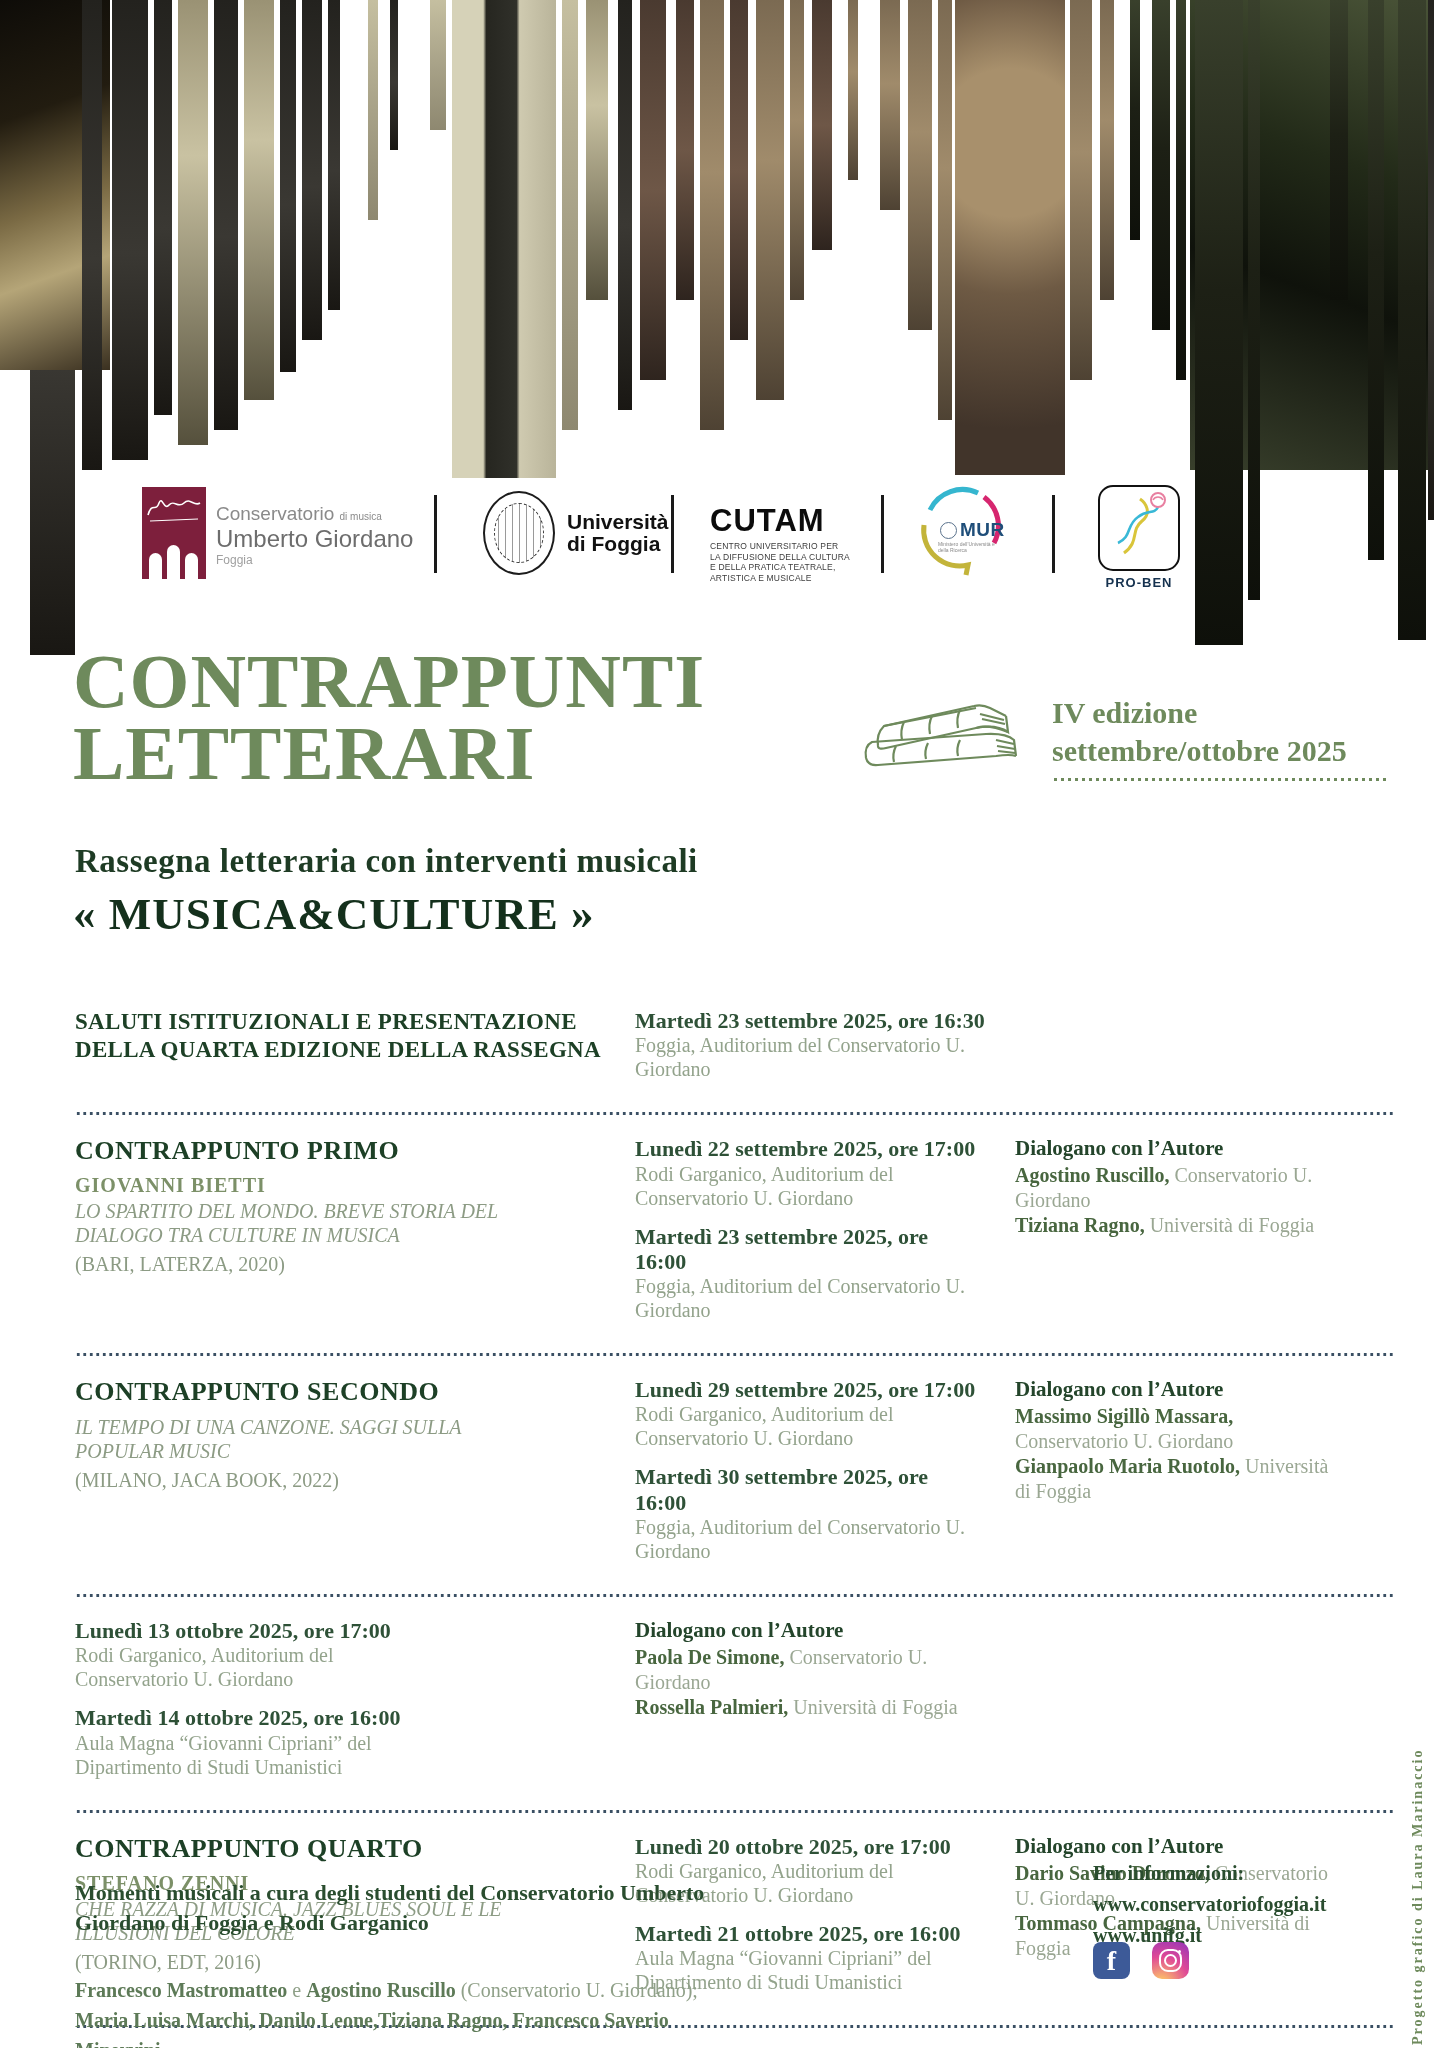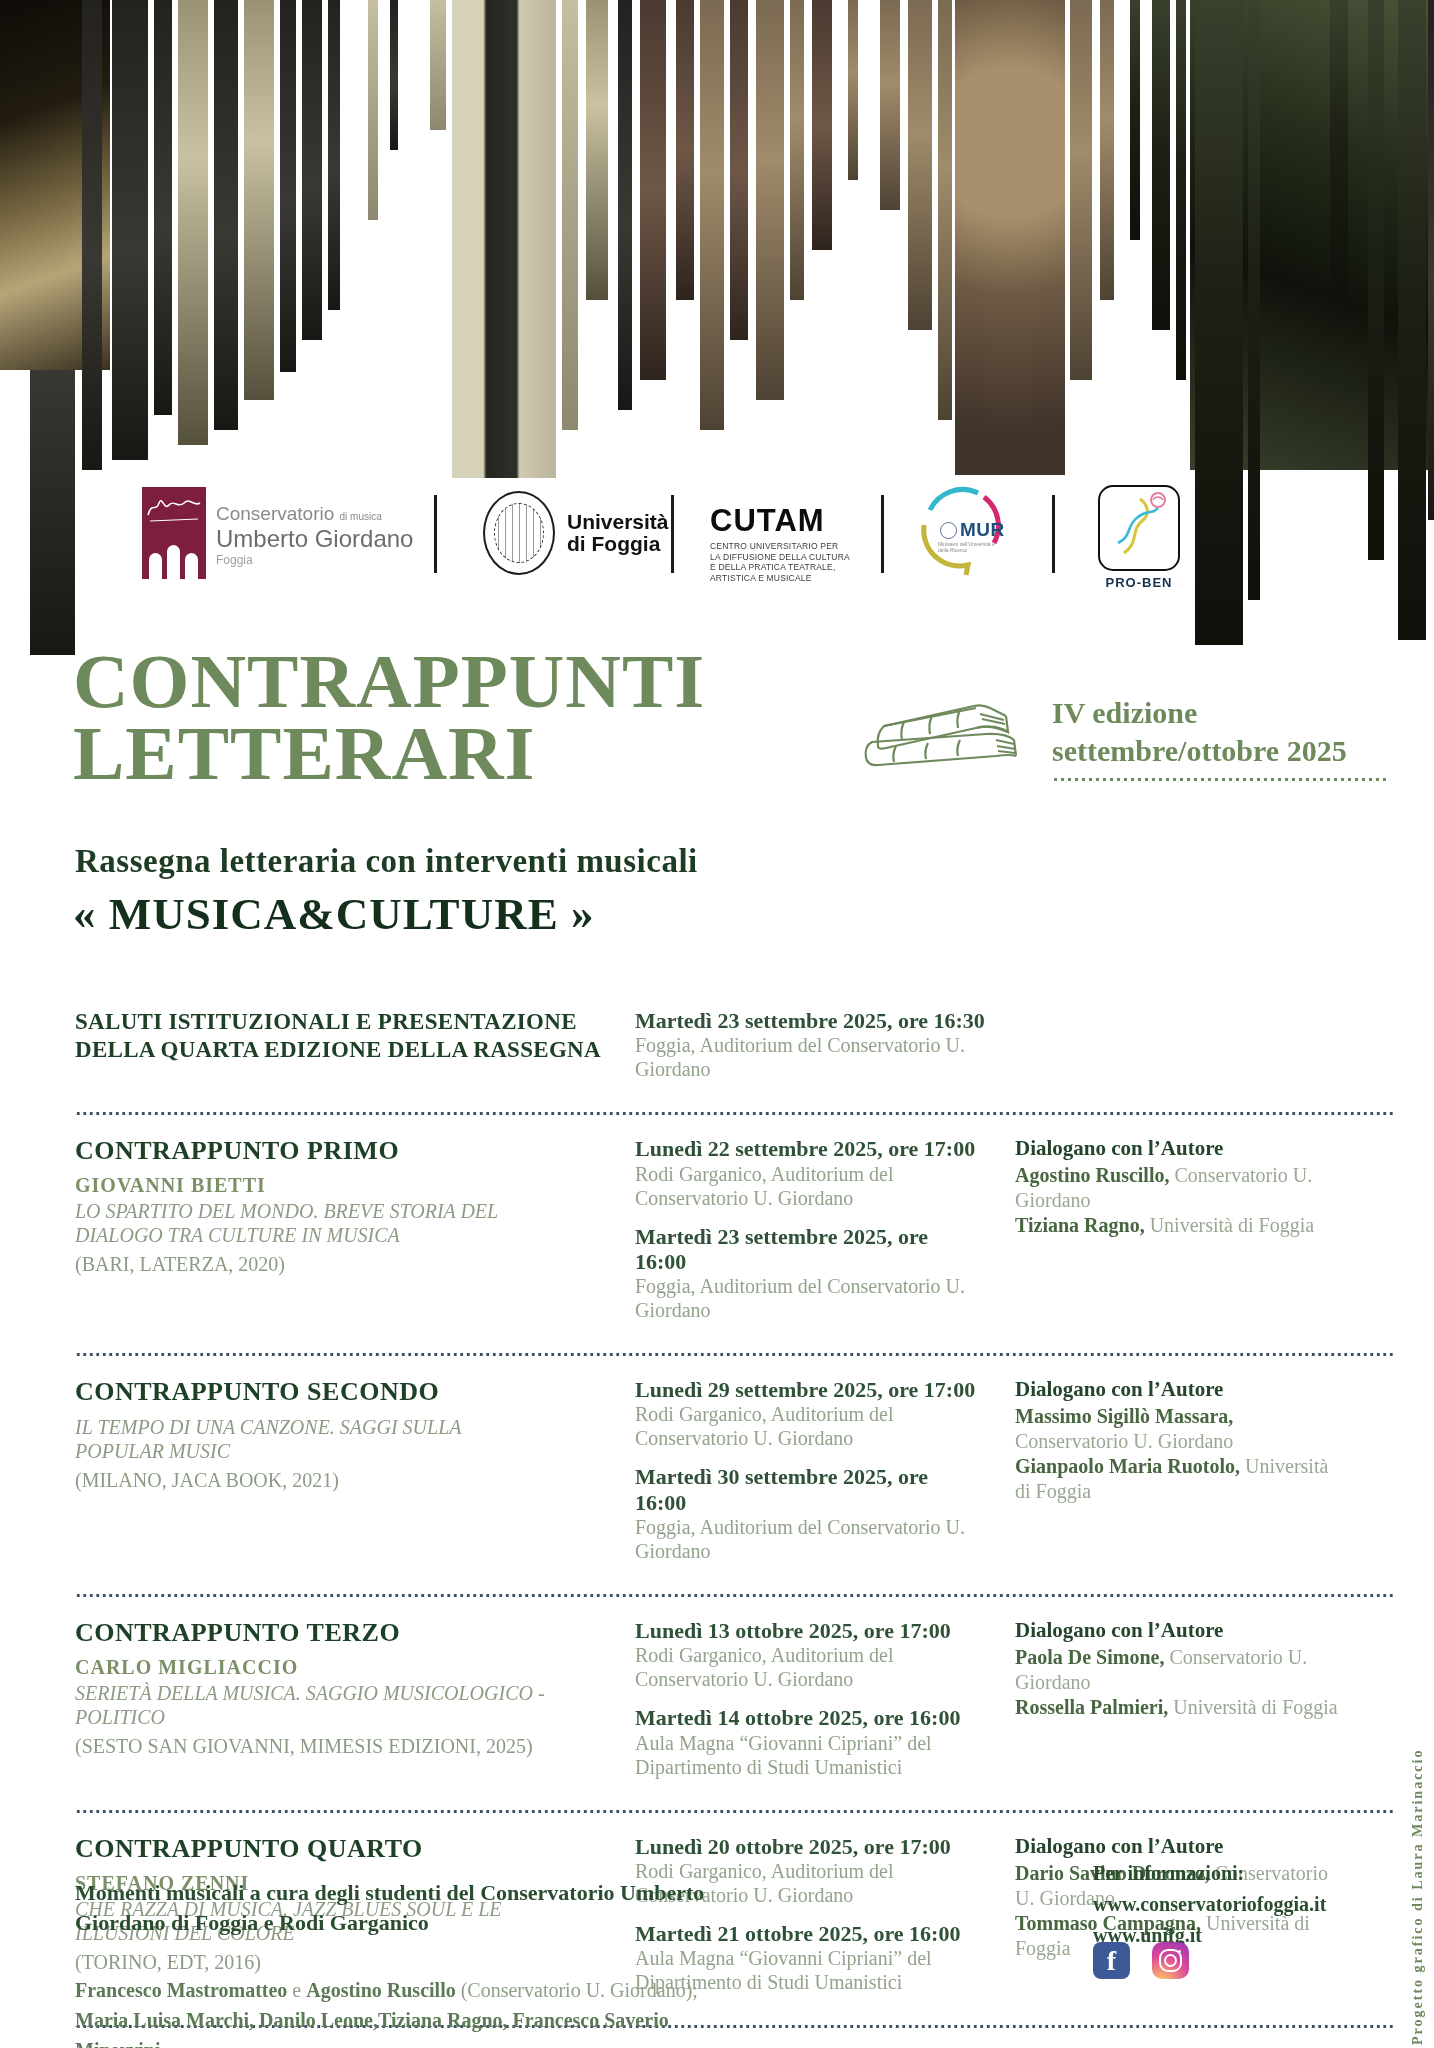--- a/index.html
+++ b/index.html
@@ -278,47 +278,41 @@
       <div class="speaker"><b>Agostino Ruscillo,</b> <span>Conservatorio U. Giordano</span></div>
       <div class="speaker"><b>Tiziana Ragno,</b> <span>Università di Foggia</span></div>
     </div>
   </div>
   <div class="dotsep"></div>
 
   <div class="row">
     <div>
       <div class="sec-title">CONTRAPPUNTO SECONDO</div>
       <div class="sec-book">IL TEMPO DI UNA CANZONE. SAGGI SULLA POPULAR MUSIC</div>
-      <div class="sec-pub">(MILANO, JACA BOOK, 2021)</div>
+      <div class="sec-pub">(MILANO, JACA BOOK, 2022)</div>
     </div>
     <div>
       <div class="event">
         <div class="event-date">Lunedì 29 settembre 2025, ore 17:00</div>
         <div class="event-venue">Rodi Garganico, Auditorium del Conservatorio U. Giordano</div>
       </div>
       <div class="event">
         <div class="event-date">Martedì 30 settembre 2025, ore 16:00</div>
         <div class="event-venue">Foggia, Auditorium del Conservatorio U. Giordano</div>
       </div>
     </div>
     <div>
       <div class="dialog-label">Dialogano con l’Autore</div>
       <div class="speaker"><b>Massimo Sigillò Massara,</b> <span>Conservatorio U. Giordano</span></div>
       <div class="speaker"><b>Gianpaolo Maria Ruotolo,</b> <span>Università di Foggia</span></div>
     </div>
   </div>
   <div class="dotsep"></div>
 
   <div class="row">
-    <div>
-      <div class="sec-title">CONTRAPPUNTO TERZO</div>
-      <div class="sec-author">CARLO MIGLIACCIO</div>
-      <div class="sec-book">SERIETÀ DELLA MUSICA. SAGGIO MUSICOLOGICO - POLITICO</div>
-      <div class="sec-pub">(SESTO SAN GIOVANNI, MIMESIS EDIZIONI, 2025)</div>
-    </div>
     <div>
       <div class="event">
         <div class="event-date">Lunedì 13 ottobre 2025, ore 17:00</div>
         <div class="event-venue">Rodi Garganico, Auditorium del Conservatorio U. Giordano</div>
       </div>
       <div class="event">
         <div class="event-date">Martedì 14 ottobre 2025, ore 16:00</div>
         <div class="event-venue">Aula Magna “Giovanni Cipriani” del Dipartimento di Studi Umanistici</div>
       </div>
     </div>

